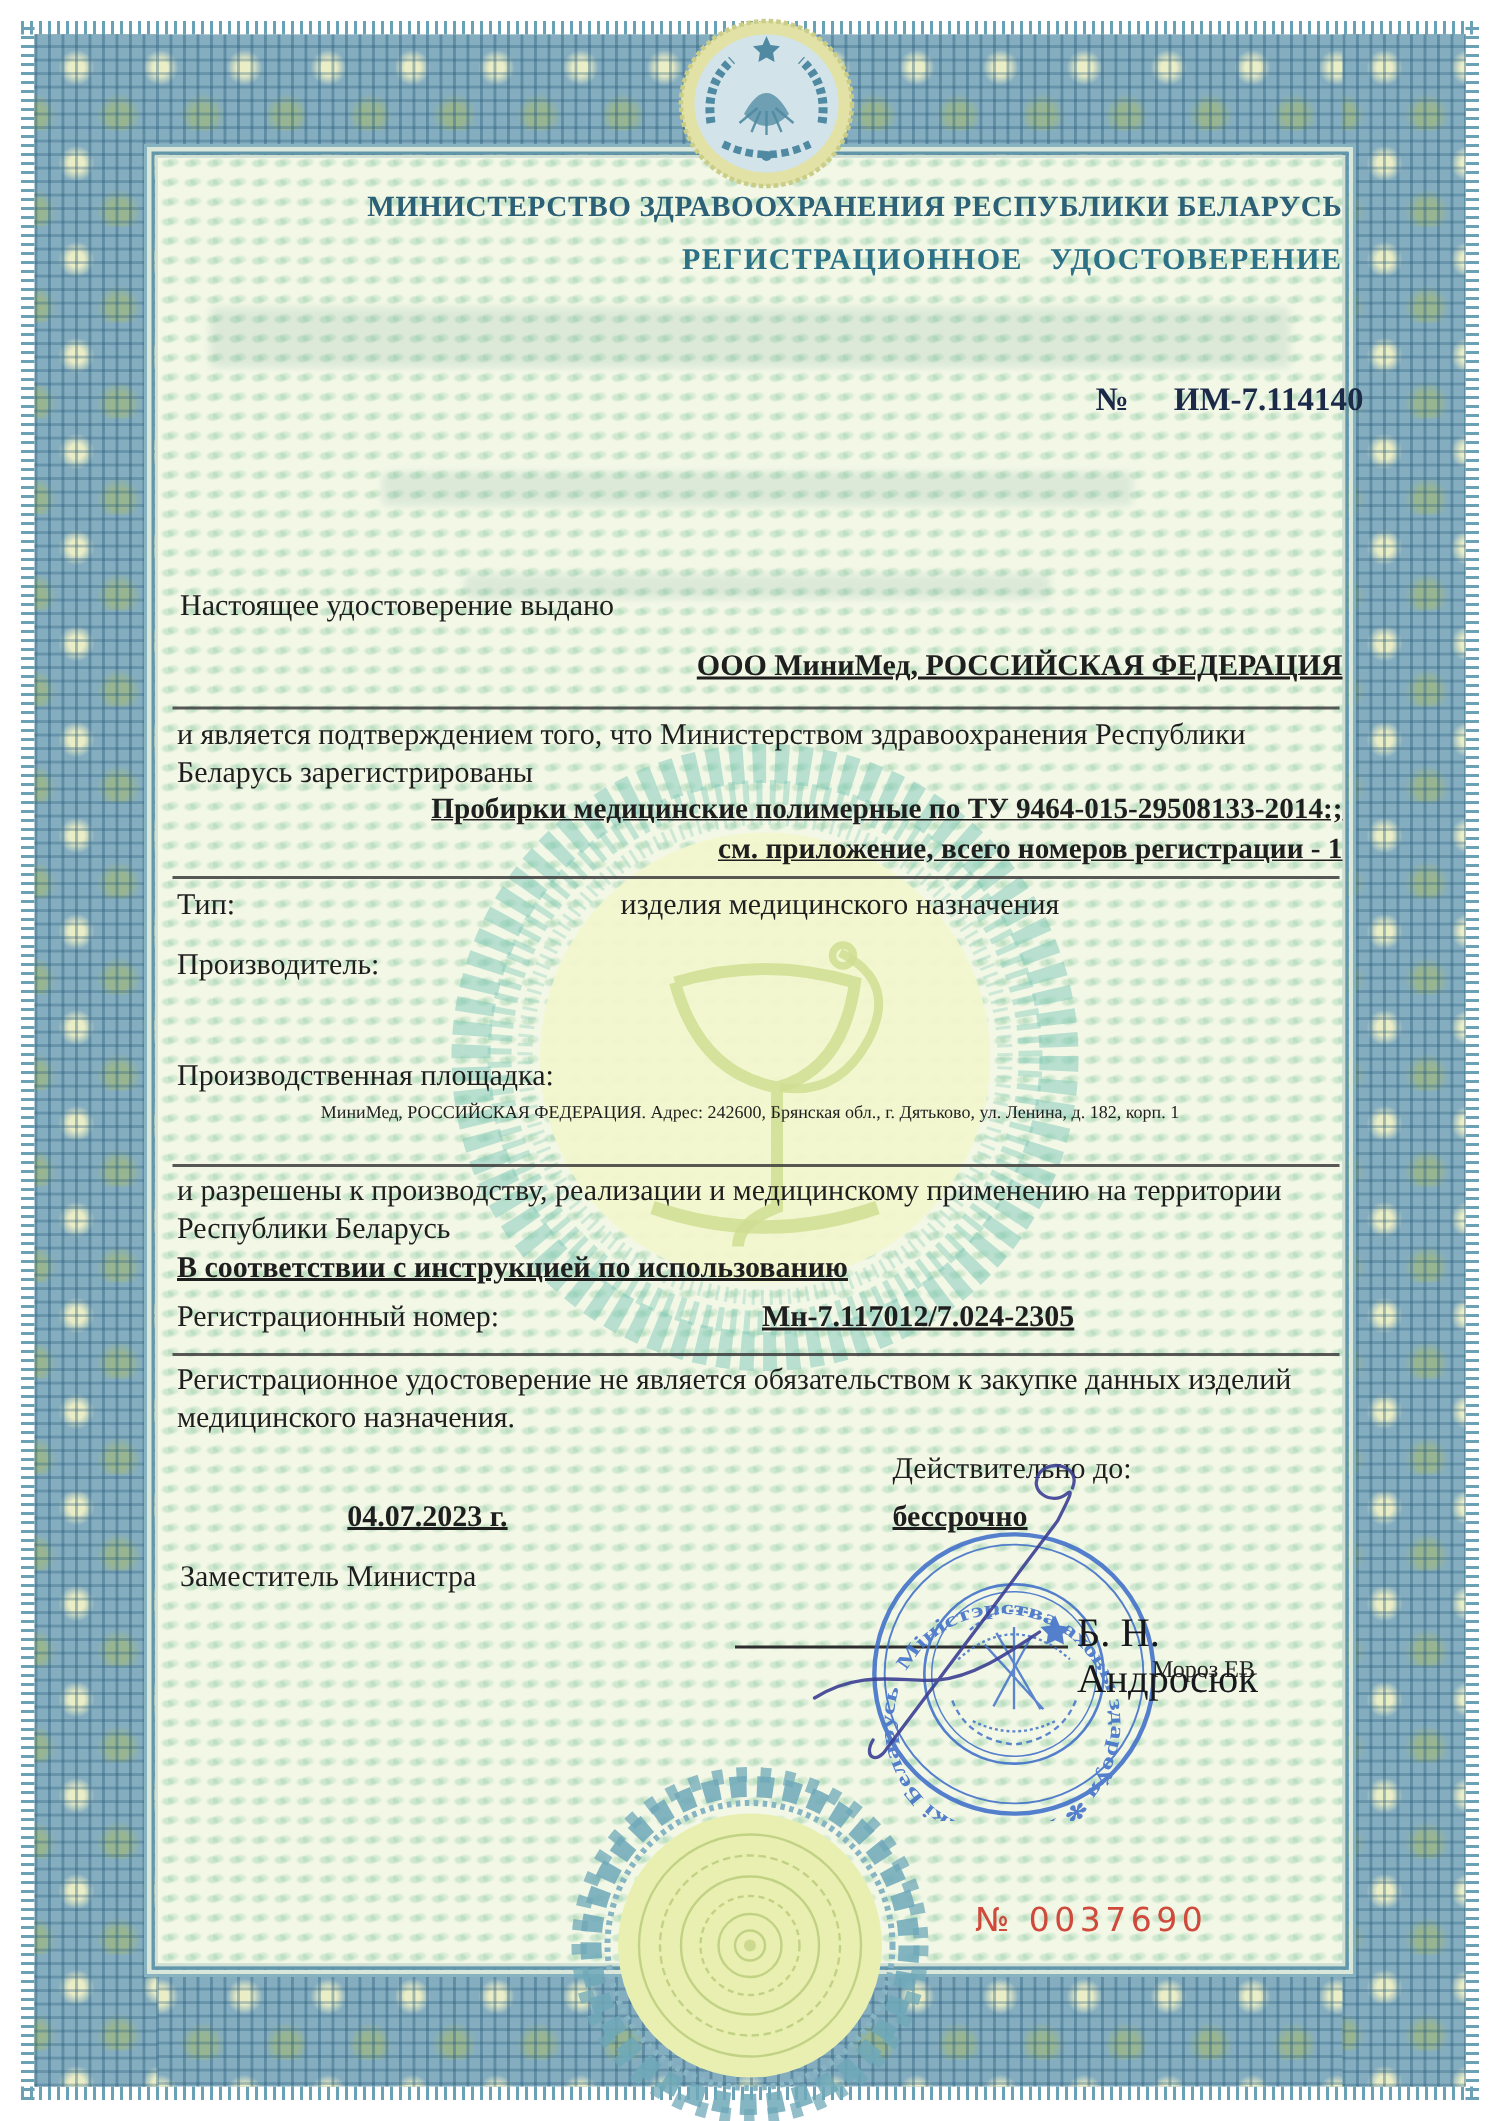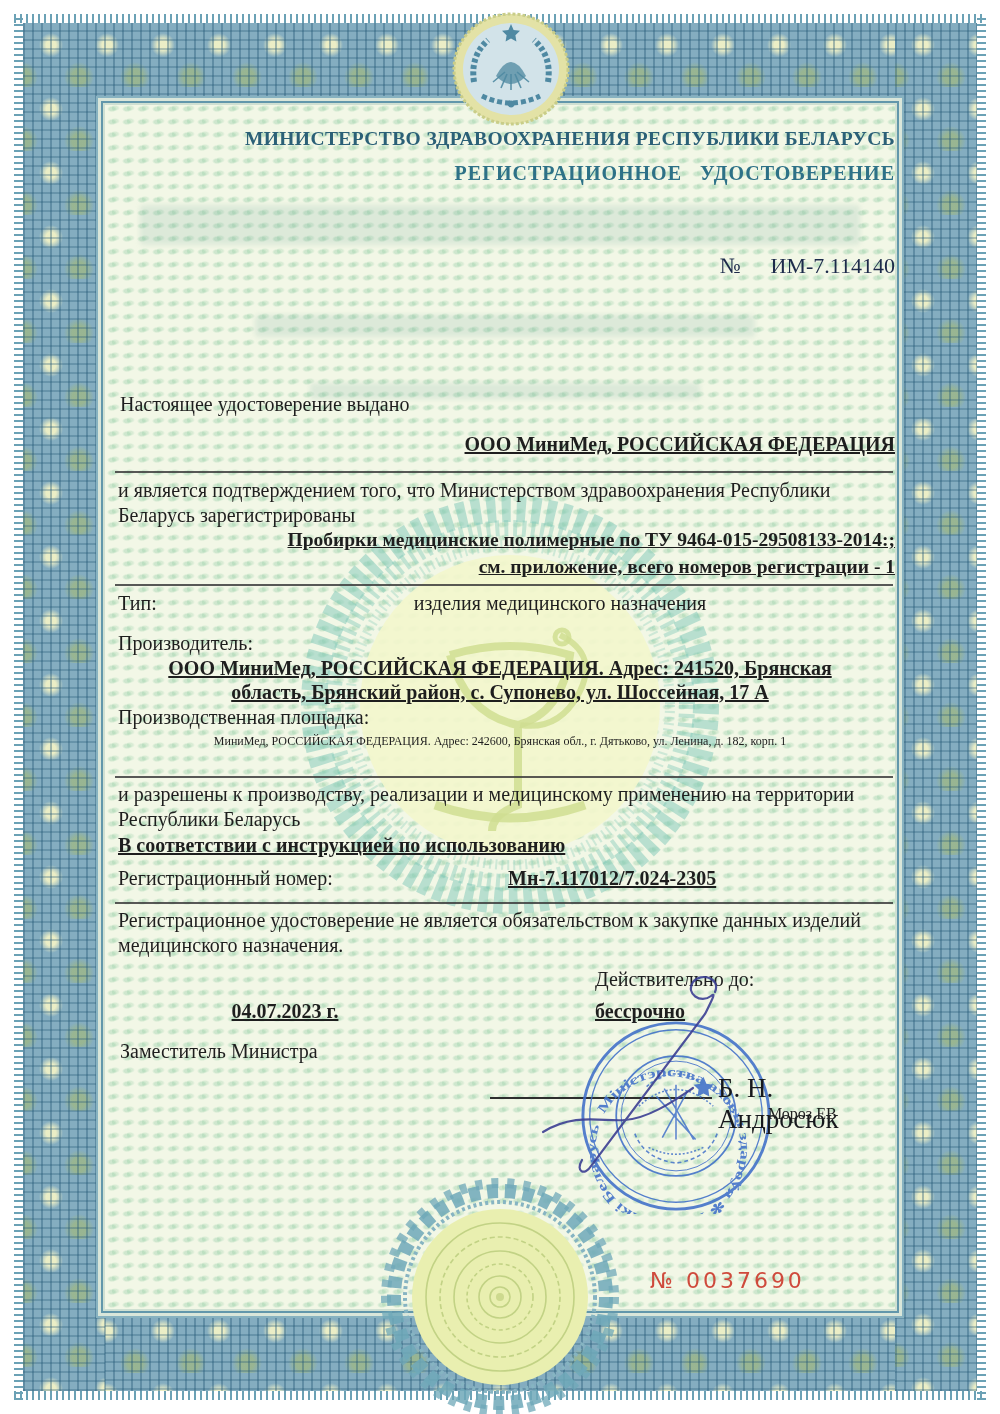--- a/index.html
+++ b/index.html
@@ -43,21 +43,21 @@
       radial-gradient(8px 5px at 3px 10px, rgba(125,195,150,.22) 35%, rgba(0,0,0,0) 62%);
     background-size:15px 13px;background-position:0 0,7px 6px;
     color:#1e1e1e;}
 
   .ghost{position:absolute;background:rgba(110,165,155,.17);filter:blur(2.5px);border-radius:4px;}
 
   .center{left:0;width:100%;text-align:right;}
 
   .ministry{top:23px;font-size:19.5px;font-weight:600;color:#2b6077;letter-spacing:.4px;}
   .title{top:57px;font-size:20px;font-weight:700;color:#2d7187;letter-spacing:1px;word-spacing:12px;}
-  .certno{top:148px;font-size:22px;font-weight:400;color:#1c2a4a;}
+  .certno{top:148px;font-size:22px;font-weight:700;color:#1c2a4a;padding-left:14px;}
   .certno .pfx{margin-right:30px;}
 
   .lbl{font-size:20px;}
   .b{font-weight:700;text-decoration:underline;}
   .rule{position:absolute;height:1.5px;background:#3c3c3c;opacity:.85;}
 
   .stamp-name{font-size:27px;color:#16181c;}
   .stamp-note{font-size:16px;color:#222;}
   .serial{font-family:"DejaVu Sans", sans-serif;color:#cf4a3c;font-size:22px;letter-spacing:3px;}
   .sig-line{position:absolute;height:1.6px;background:#2e2e2e;}
@@ -109,21 +109,20 @@
   <div class="abs lbl" style="left:13px;top:373px;width:772px;line-height:25px">и является подтверждением того, что Министерством здравоохранения Республики Беларусь зарегистрированы</div>
 
   <div class="abs center b" style="top:424px;font-size:19.5px">Пробирки медицинские полимерные по ТУ 9464-015-29508133-2014:;</div>
   <div class="abs center b" style="top:451px;font-size:19.5px">см. приложение, всего номеров регистрации - 1</div>
   <div class="rule" style="left:10px;top:479px;width:778px"></div>
 
   <div class="abs lbl" style="left:13px;top:487px">Тип:</div>
   <div class="abs lbl" style="left:120px;top:487px;width:670px;text-align:center">изделия медицинского назначения</div>
 
   <div class="abs lbl" style="left:13px;top:527px">Производитель:</div>
-  <div class="abs lbl b" style="left:25px;top:551px;width:740px;text-align:center;line-height:24px">ООО МиниМед, РОССИЙСКАЯ ФЕДЕРАЦИЯ. Адрес: 241520, Брянская область, Брянский район, с. Супонево, ул. Шоссейная, 17 А</div>
 
   <div class="abs lbl" style="left:13px;top:601px">Производственная площадка:</div>
   <div class="abs" style="left:0;top:625px;width:790px;text-align:center;line-height:23px;font-size:12px">МиниМед, РОССИЙСКАЯ ФЕДЕРАЦИЯ. Адрес: 242600, Брянская обл., г. Дятьково, ул. Ленина, д. 182, корп. 1</div>
   <div class="rule" style="left:10px;top:671px;width:778px"></div>
 
   <div class="abs lbl" style="left:13px;top:677px;width:772px;line-height:25px">и разрешены к производству, реализации и медицинскому применению на территории Республики Беларусь</div>
   <div class="abs lbl b" style="left:13px;top:729px">В соответствии с инструкцией по использованию</div>
 
   <div class="abs lbl" style="left:13px;top:762px">Регистрационный номер:</div>
   <div class="abs lbl b" style="left:403px;top:762px">Мн-7.117012/7.024-2305</div>

